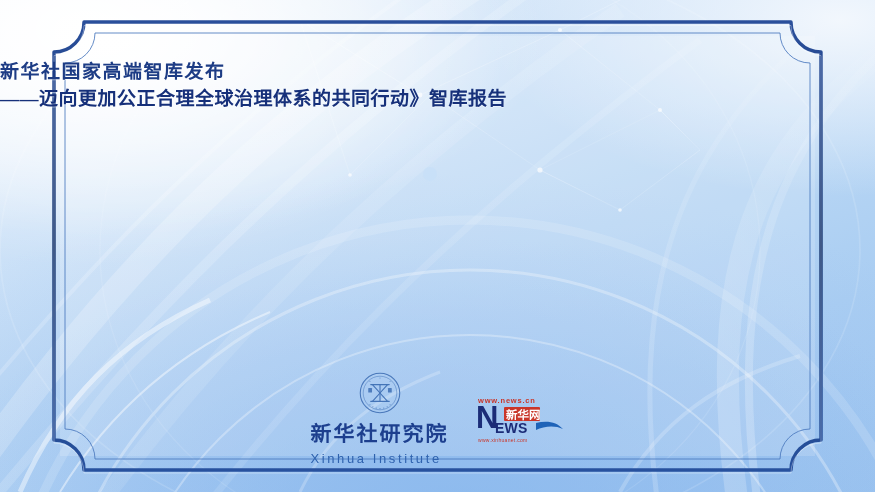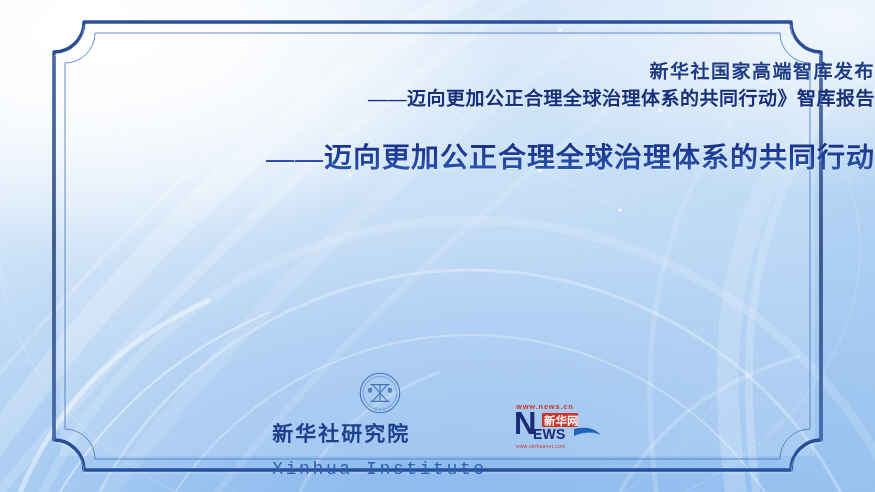--- a/index.html
+++ b/index.html
@@ -21,21 +21,21 @@
   .bg-art{position:absolute;inset:0;pointer-events:none;}
   .bg-art svg{display:block;width:875px;height:492px;}
 
   
   .frame-layer{position:absolute;inset:0;pointer-events:none;}
   .frame-layer svg{display:block;width:875px;height:492px;}
 
   
   .content{
     position:absolute;left:0;top:0;width:875px;height:492px;
-    display:flex;flex-direction:column;align-items:flex-end;border-radius:15px;
+    display:flex;flex-direction:column;align-items:flex-start;border-radius:15px;
   }
   .kicker{
     margin-top:56px;
     font-size:19px;font-weight:bold;letter-spacing:1.5px;
     color:#1d3c85;
     font-family:"Liberation Serif","DejaVu Serif",serif;
     text-shadow:0 1px 0 rgba(255,255,255,.45);
   }
   .report-line{
     font-size:19px;font-weight:bold;letter-spacing:0.5px;
@@ -71,23 +71,23 @@
     display:flex;justify-content:center;align-items:center;gap:24px;
   }
   .xinhua-inst{display:flex;align-items:center;gap:9px;flex-direction:column;}
   .seal{width:42px;height:42px;flex:0 0 auto;}
   .inst-text{display:flex;flex-direction:column;line-height:1;}
   .inst-cn{
     font-size:21px;font-weight:bold;letter-spacing:2px;color:#1d3f8e;
     font-family:"Liberation Sans","DejaVu Sans",sans-serif;
   }
   .inst-en{
-    margin-top:16px;
-    font-size:18px;letter-spacing:2.6px;color:#2f62ae;
-    font-family:Liberation Mono, monospace;
+    margin-top:8px;
+    font-size:13px;letter-spacing:2.6px;color:#2f62ae;
+    font-family:Liberation Sans, sans-serif;
   }
   .news-logo{width:92px;height:50px;flex:0 0 auto;}
 </style>
 </head>
 <body>
 
 <div id="poster">
 
   <div class="bg-art">
     <svg viewBox="0 0 875 492" xmlns="http://www.w3.org/2000/svg" aria-hidden="true">
@@ -217,21 +217,20 @@
   </div>
 
   <div class="content">
 
     <div class="kicker">新华社国家高端智库发布</div>
 
 
     <div class="report-line l2">——迈向更加公正合理全球治理体系的共同行动》智库报告</div>
 
 
-    <div class="sub-title">——迈向更加公正合理全球治理体系的共同行动</div>
   </div>
 
   <div class="logo-row">
 
     <div class="xinhua-inst">
       <svg class="seal" viewBox="0 0 100 100" aria-hidden="true">
         <circle cx="50" cy="50" r="47" fill="none" stroke="#3f6fb4" stroke-width="2.6" opacity="0.9"></circle>
         <circle cx="50" cy="50" r="40" fill="none" stroke="#3f6fb4" stroke-width="1.4" opacity="0.8"></circle>
         <g stroke="#3f6fb4" stroke-width="2.6" fill="none" opacity="0.95" stroke-linecap="round">
           <path d="M28,30 H72"></path>

